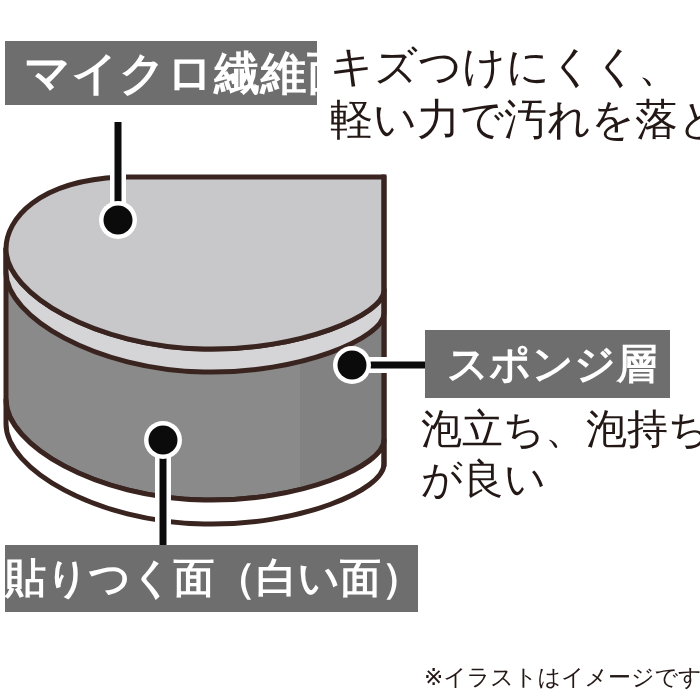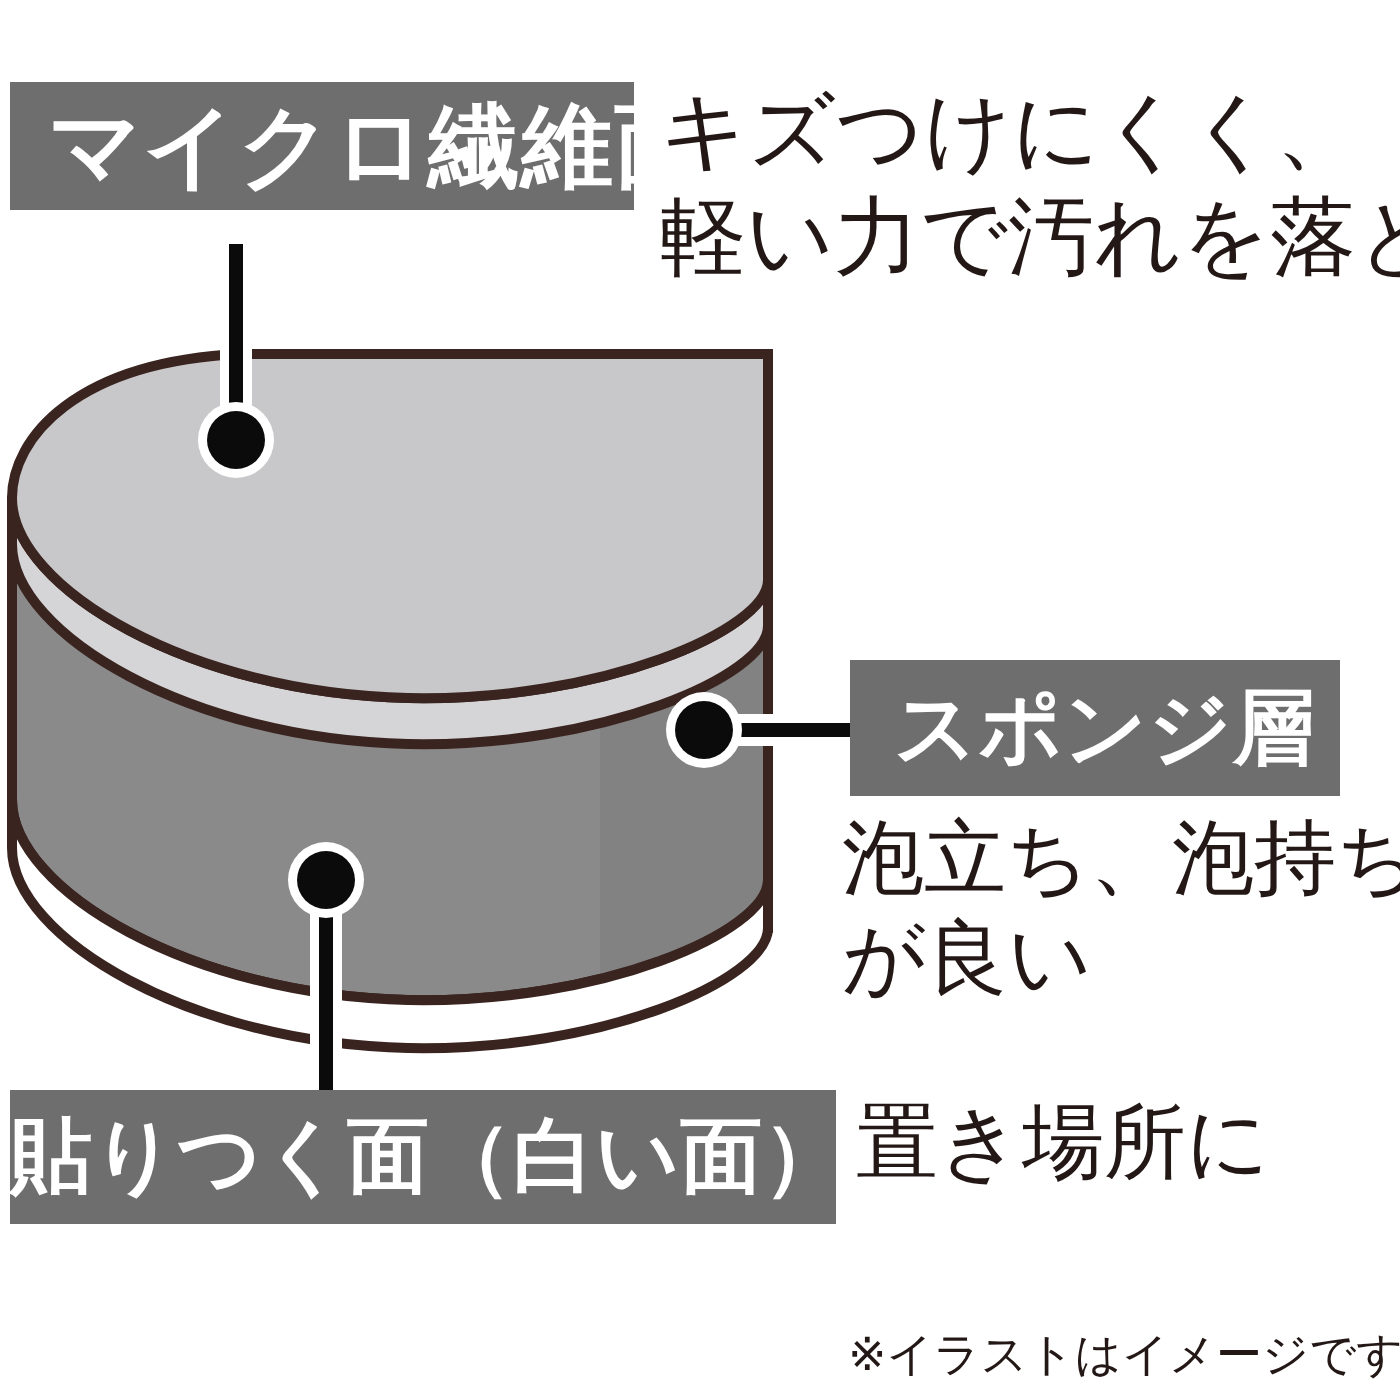--- a/index.html
+++ b/index.html
@@ -215,18 +215,17 @@
     <span class="nl">キズつけにくく、</span>
     <span class="nl">軽い力で汚れを落とす</span>
   </div>
 
   <div class="note" id="note-sponge">
     <span class="nl">泡立ち、泡持ち</span>
     <span class="nl">が良い</span>
   </div>
 
   <div class="note" id="note-place">
-    <span class="nl">置き場所に</span>
   </div>
 
   <div class="note" id="note-disclaim">※イラストはイメージです</div>
 
 </div>
 
 </body></html>

